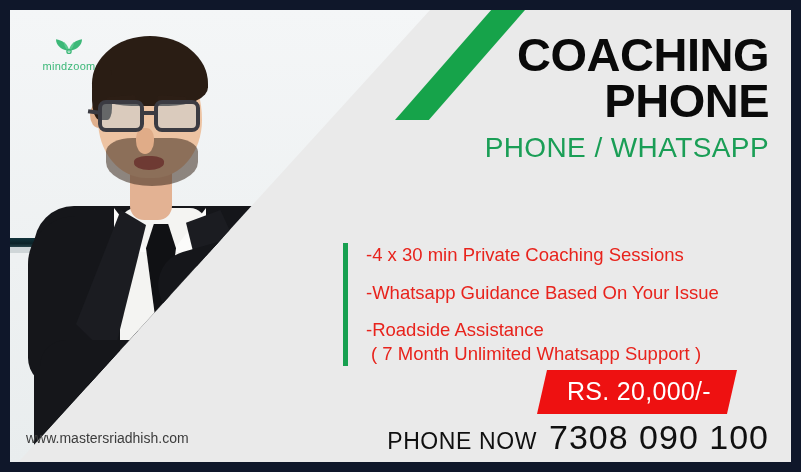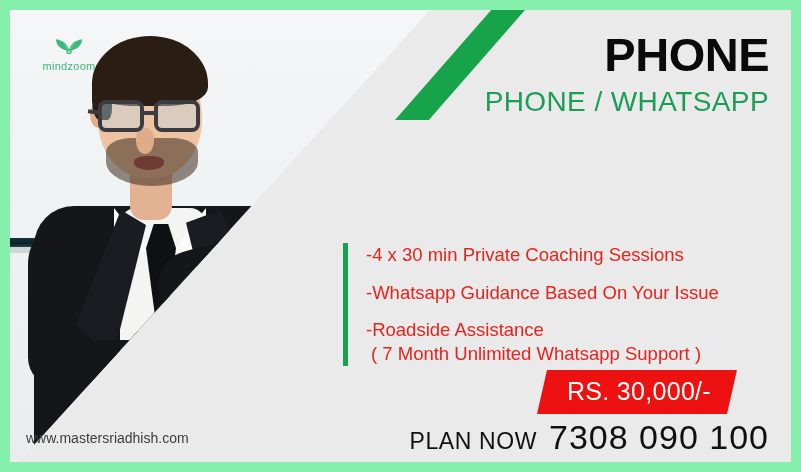--- a/index.html
+++ b/index.html
@@ -9,21 +9,21 @@
   }
   body {
     font-family: "Liberation Sans", sans-serif;
   }
 
   #banner {
     position: relative;
     width: 801px;
     height: 472px;
     overflow: hidden;
-    background: #86efac;
+    background: #0f172a;
     box-sizing: border-box;
   }
 
   
   .inner-panel {
     position: absolute;
     left: 10px;
     top: 10px;
     width: 781px;
     height: 452px;
@@ -462,40 +462,41 @@
         <path d="M28 26 C28 18, 22 14, 15 13 C15 20, 21 25, 28 26 Z" fill="#3cb878"></path>
         <path d="M32 26 C32 18, 38 14, 45 13 C45 20, 39 25, 32 26 Z" fill="#3cb878"></path>
         <path d="M30 28 C26 24, 24 20, 24 16 C27 19, 30 22, 30 28 Z" fill="#5bc98f"></path>
         <path d="M30 28 C34 24, 36 20, 36 16 C33 19, 30 22, 30 28 Z" fill="#5bc98f"></path>
         <circle cx="30" cy="27" r="2.4" fill="none" stroke="#3cb878" stroke-width="1.6"></circle>
       </svg>
       <div class="logo-text">mindzoom</div>
     </div>
 
     <div class="title-block">
+      <div class="title-line1">COACHING</div>
       <div class="title-line2">PHONE</div>
       <div class="subtitle">PHONE / WHATSAPP</div>
     </div>
 
     <div class="features">
       <div class="feature">
         <span>-4 x 30 min Private Coaching Sessions</span>
       </div>
       <div class="feature">
         <span>-Whatsapp Guidance Based On Your Issue</span>
       </div>
       <div class="feature">
         <span>-Roadside Assistance</span>
         <span class="sub">( 7 Month Unlimited Whatsapp Support )</span>
       </div>
     </div>
 
-    <div class="price-badge">RS. 30,000/-</div>
+    <div class="price-badge">RS. 20,000/-</div>
 
     <div class="book-row">
-      <span class="book-now">PLAN NOW</span>
+      <span class="book-now">PHONE NOW</span>
       <span class="phone-number">7308 090 100</span>
     </div>
 
     <div class="website">www.mastersriadhish.com</div>
 
   </div>
 </div>
 
 </body></html>

